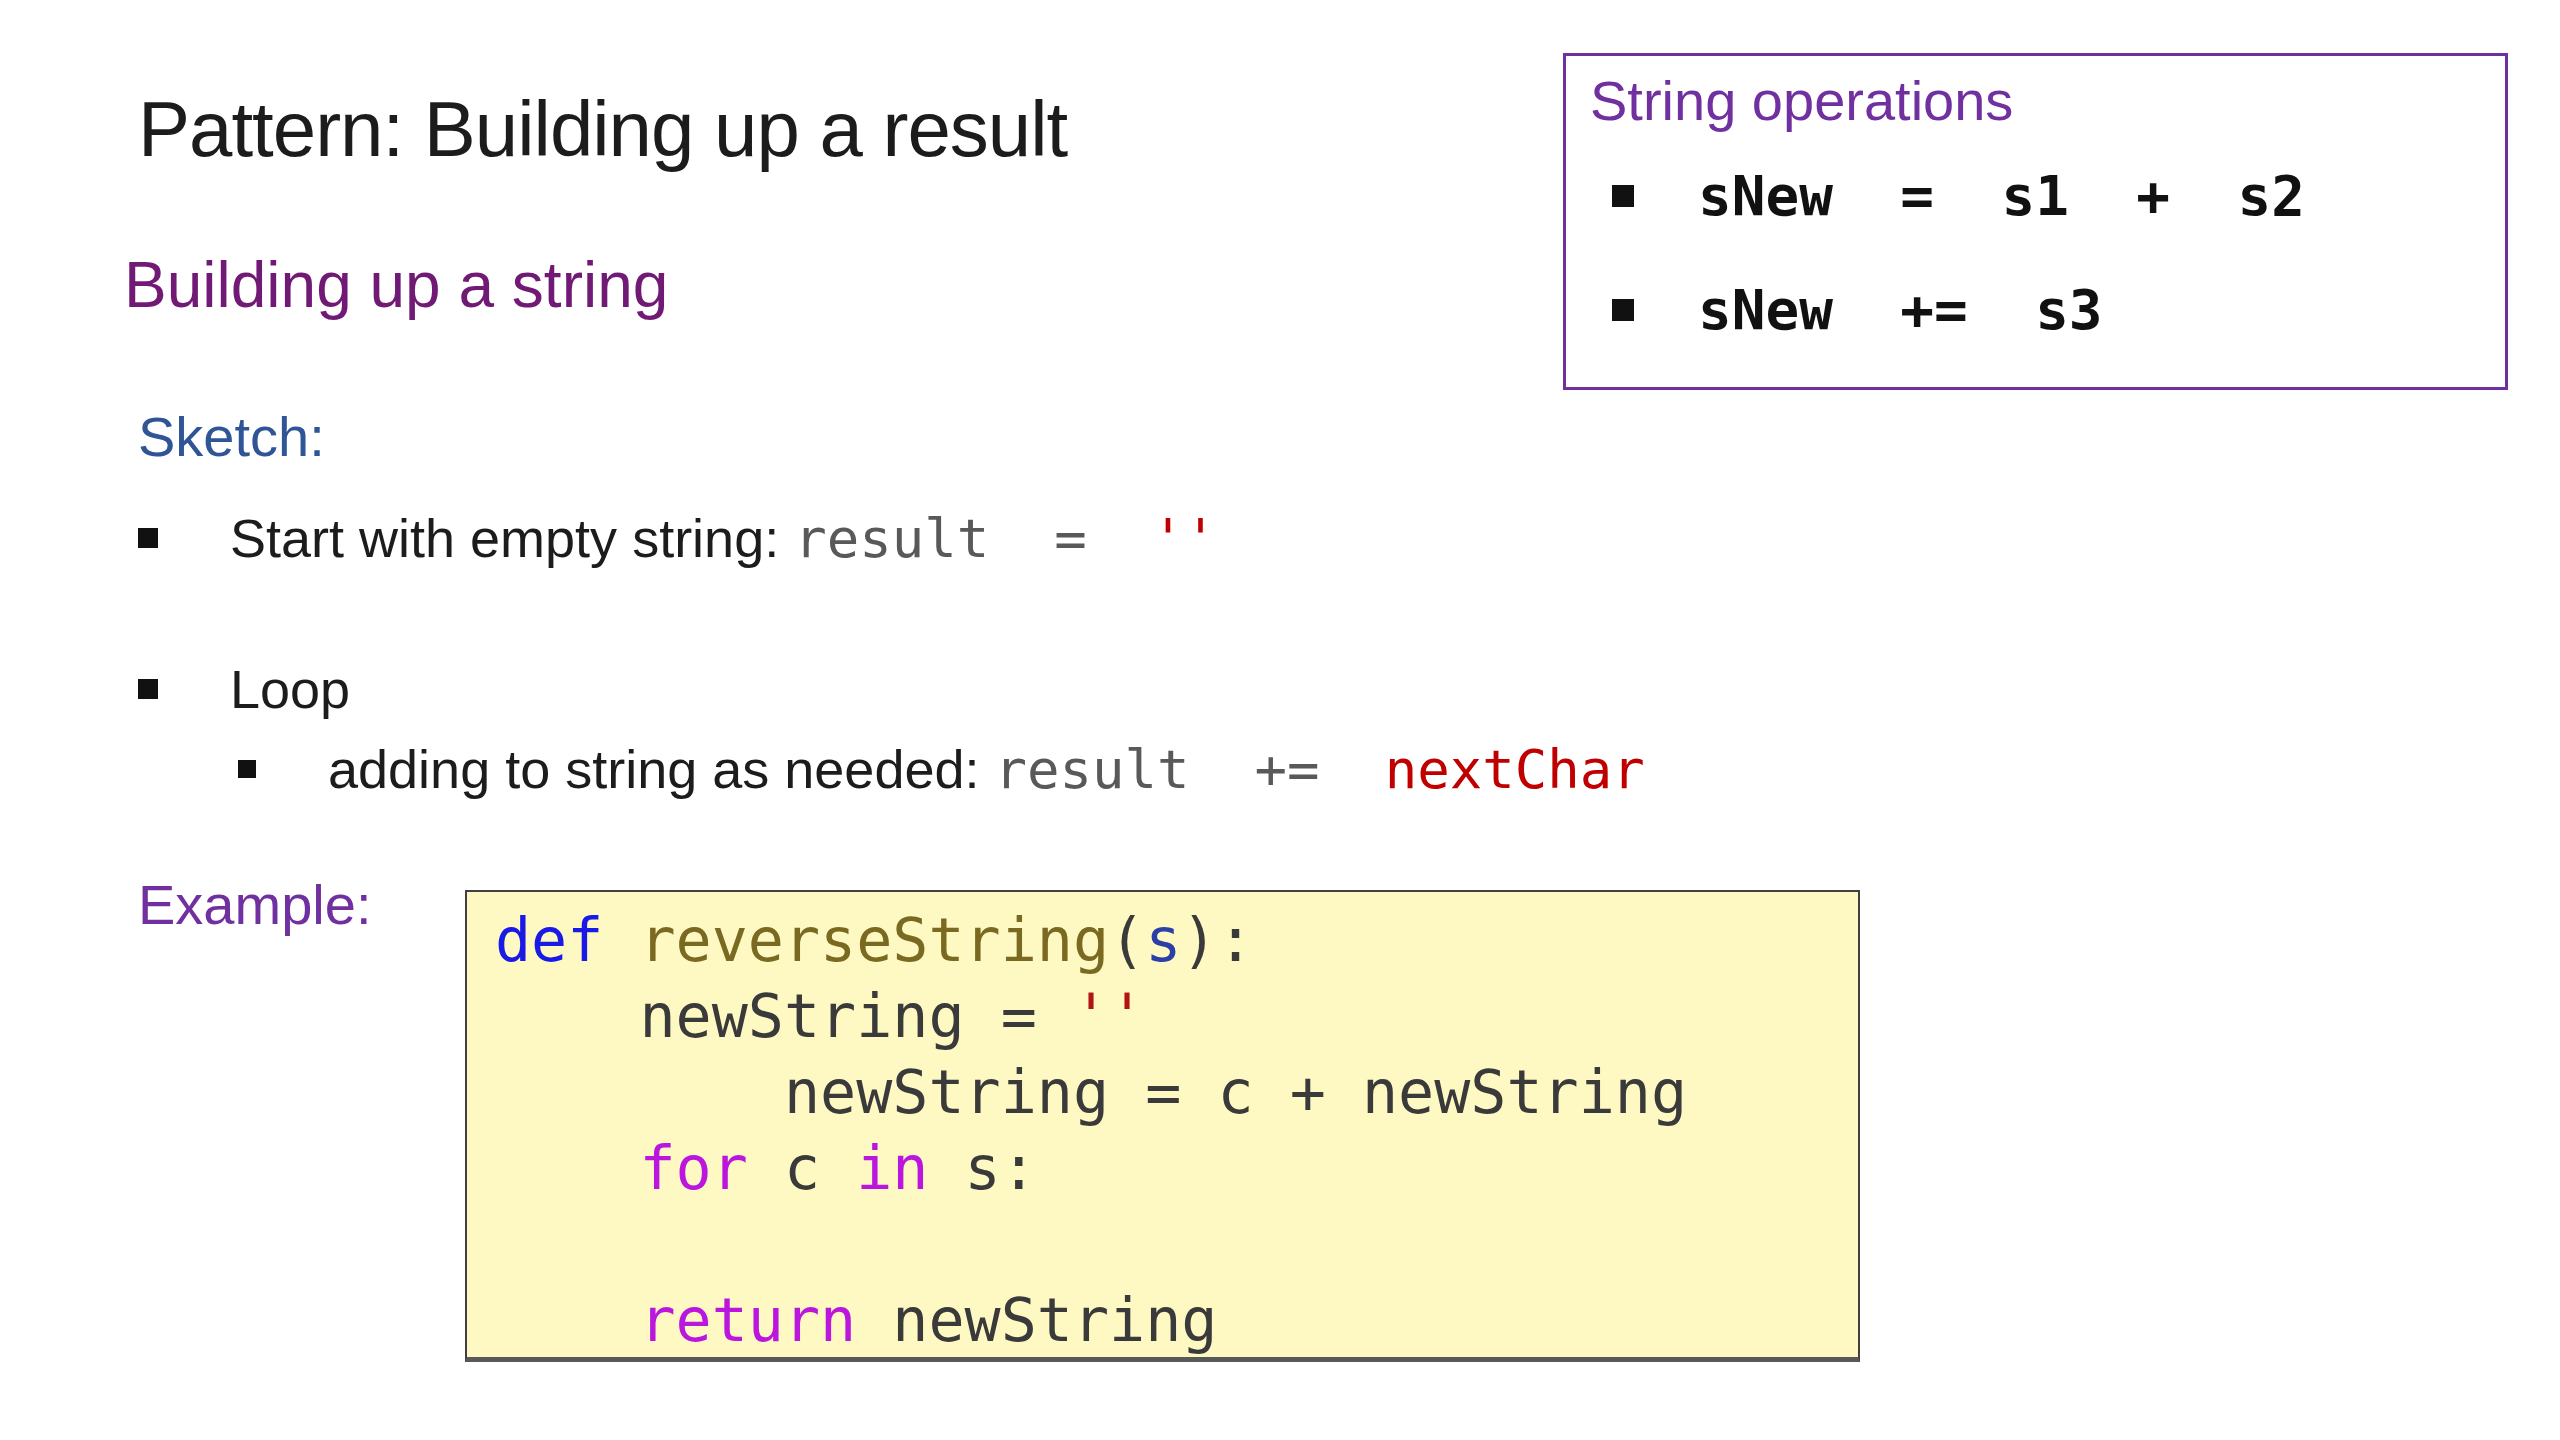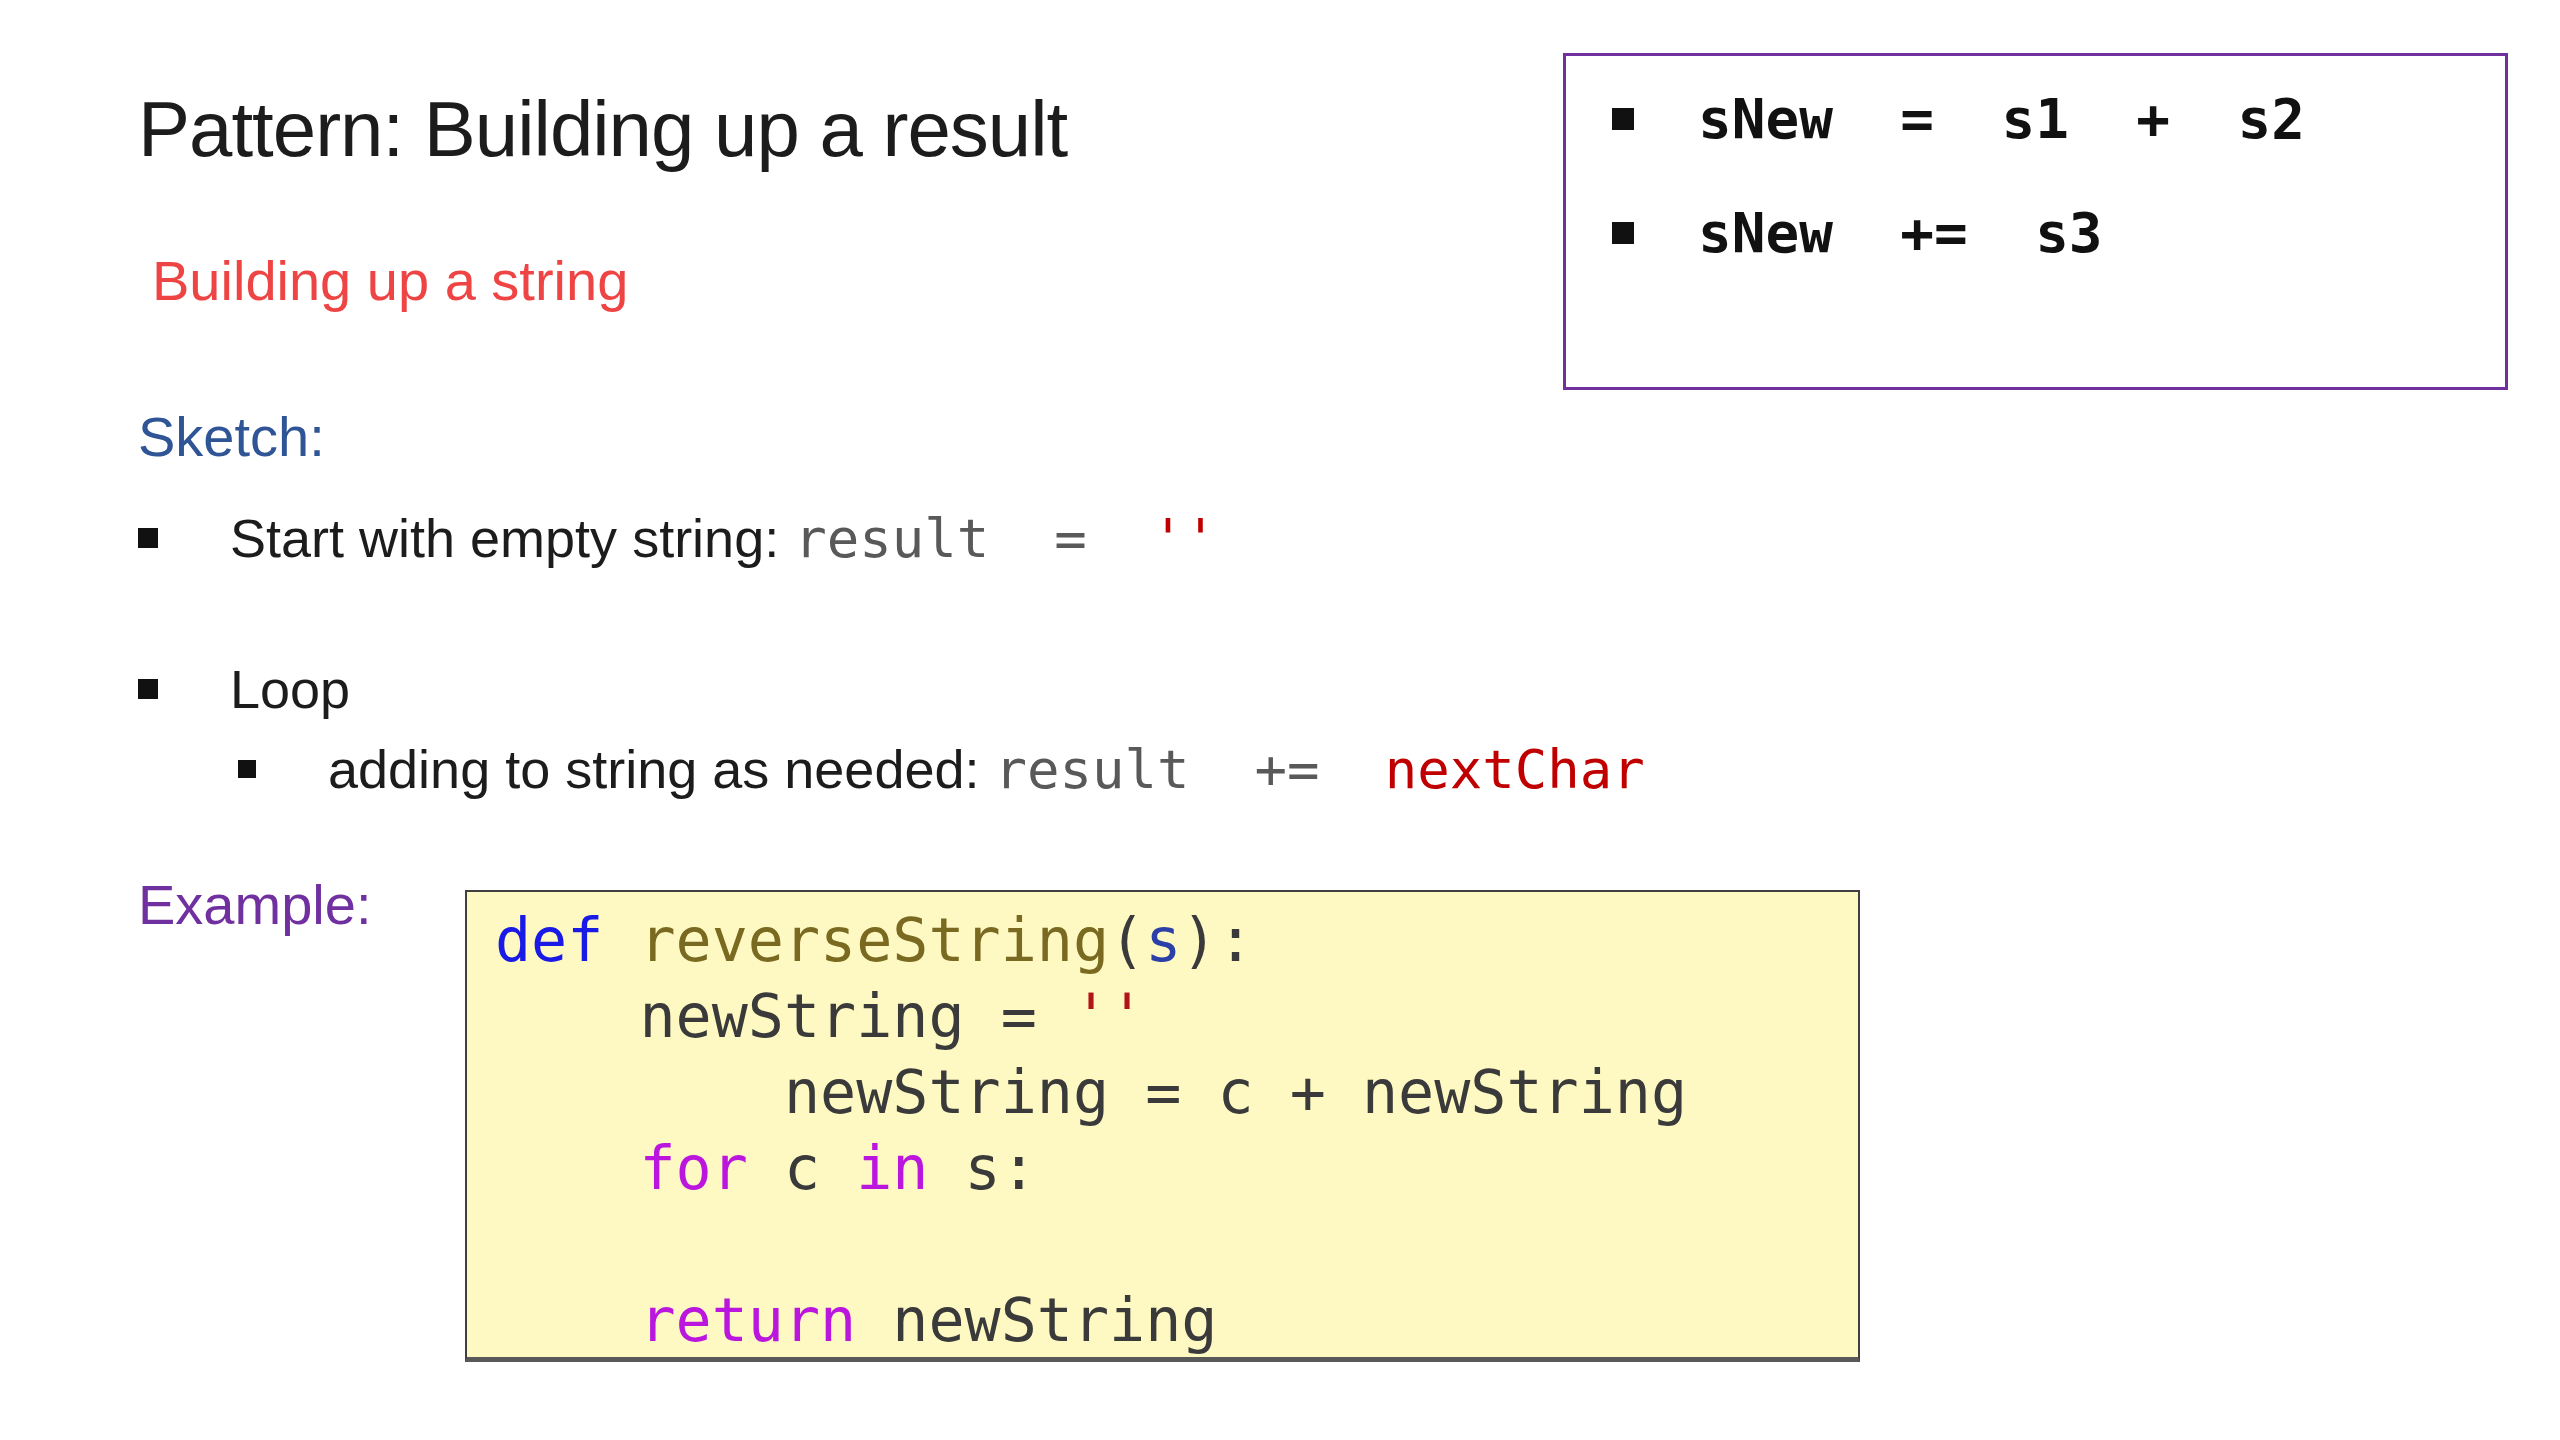--- a/index.html
+++ b/index.html
@@ -4,21 +4,21 @@
 <style>
   html,body{margin:0;padding:0;}
   body{
     width:2560px;height:1440px;background:#ffffff;position:relative;overflow:hidden;
     font-family:"Liberation Sans",sans-serif;
   }
   .abs{position:absolute;}
 
   
   #title{left:138px;top:84px;font-size:78px;color:#1c1c1c;letter-spacing:-1px;text-align:right;}
-  #subtitle{left:152px;top:248px;font-size:56px;color:#ef4444;}
+  #subtitle{left:124px;top:248px;font-size:64px;color:#701a75;}
 
   
   #sidebox{left:1563px;top:53px;width:945px;height:337px;border:3px solid #7030A0;box-sizing:border-box;background:#ffffff;}
   #sidebox-title{margin:12px 0 0 24px;font-size:56px;color:#7030A0;}
   .sb-row{display:flex;margin:28px 16px 0 46px;font-weight:bold;font-size:56px;line-height:70px;
           font-family:"DejaVu Sans Mono",monospace;color:#111111;}
   .sb-row + .sb-row{margin-top:44px;}
   .sb-row .sq{width:22px;height:22px;background:#111111;margin:24px 64px 0 0;flex:none;}
   .sb-text{white-space:pre;}
 
@@ -46,20 +46,21 @@
   .tok-str{color:#B01414;}
   .tok-pl{color:#3A3A3A;}
 </style>
 </head>
 <body>
 
 <div class="abs" id="title">Pattern: Building up a result</div>
 <div class="abs" id="subtitle">Building up a string</div>
 
 <div class="abs" id="sidebox">
+  <div id="sidebox-title">String operations</div>
   <div class="sb-row">
     <span class="sq"></span>
     <span class="sb-text">sNew  =  s1  +  s2</span>
   </div>
   <div class="sb-row">
     <span class="sq"></span>
     <span class="sb-text">sNew  +=  s3</span>
   </div>
 </div>
 

